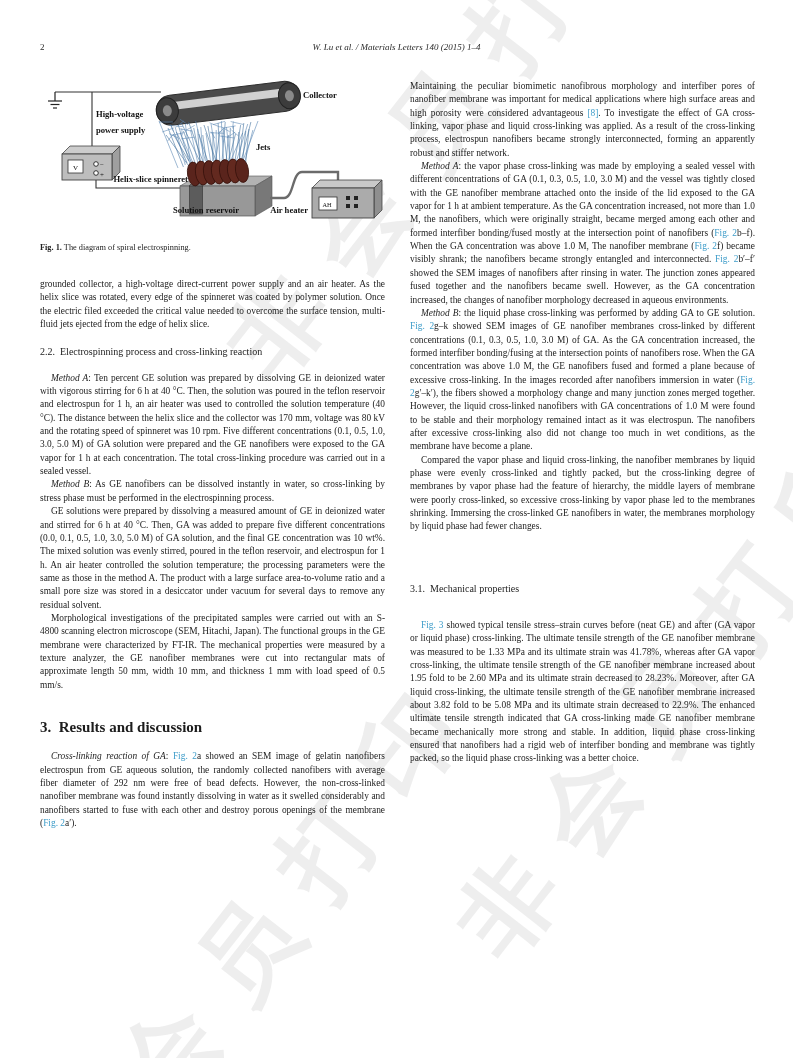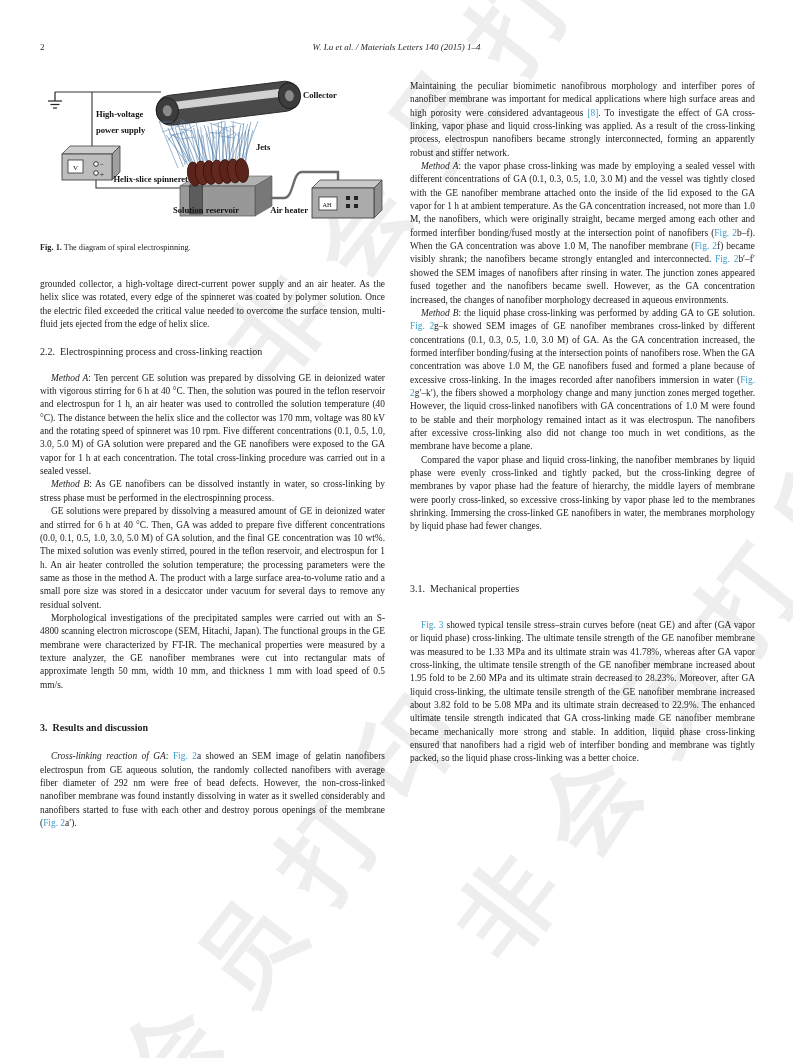--- a/index.html
+++ b/index.html
@@ -21,21 +21,21 @@
   
   .col{position:absolute;top:76px;width:345px;font-size:9.4px;line-height:13.35px;
        text-align:justify;}
   .col-left{left:40px;}
   .col-right{left:410px;top:80px;}
   .para{margin:0;}
   .para.indent{text-indent:11px;}
   .it{font-style:italic;}
   .link{color:#3d9cc9;}
   .h2i{font-weight:normal;font-size:10px;margin:14px 0 13px;text-align:left;white-space:pre-wrap;}
-  .h2b{font-weight:bold;font-size:10px;margin:29px 0 16px;text-align:left;white-space:pre-wrap;}
+  .h2b{font-weight:bold;font-size:15px;margin:29px 0 16px;text-align:left;white-space:pre-wrap;}
   .col-right .h2i{margin-top:48px;margin-bottom:24px;}
   
   .fig{margin:0 0 25px 0;}
   .fig svg{display:block;}
   .figcap{font-size:8.3px;line-height:11px;text-align:left;margin-top:8px;color:#222;}
   .figcap .cl{font-weight:bold;}
   .fl{font-family:"Liberation Serif",serif;font-weight:bold;font-size:8.6px;fill:#111;}
   .fs{font-family:"Liberation Serif",serif;font-size:7px;fill:#111;}
 </style>
 </head>

